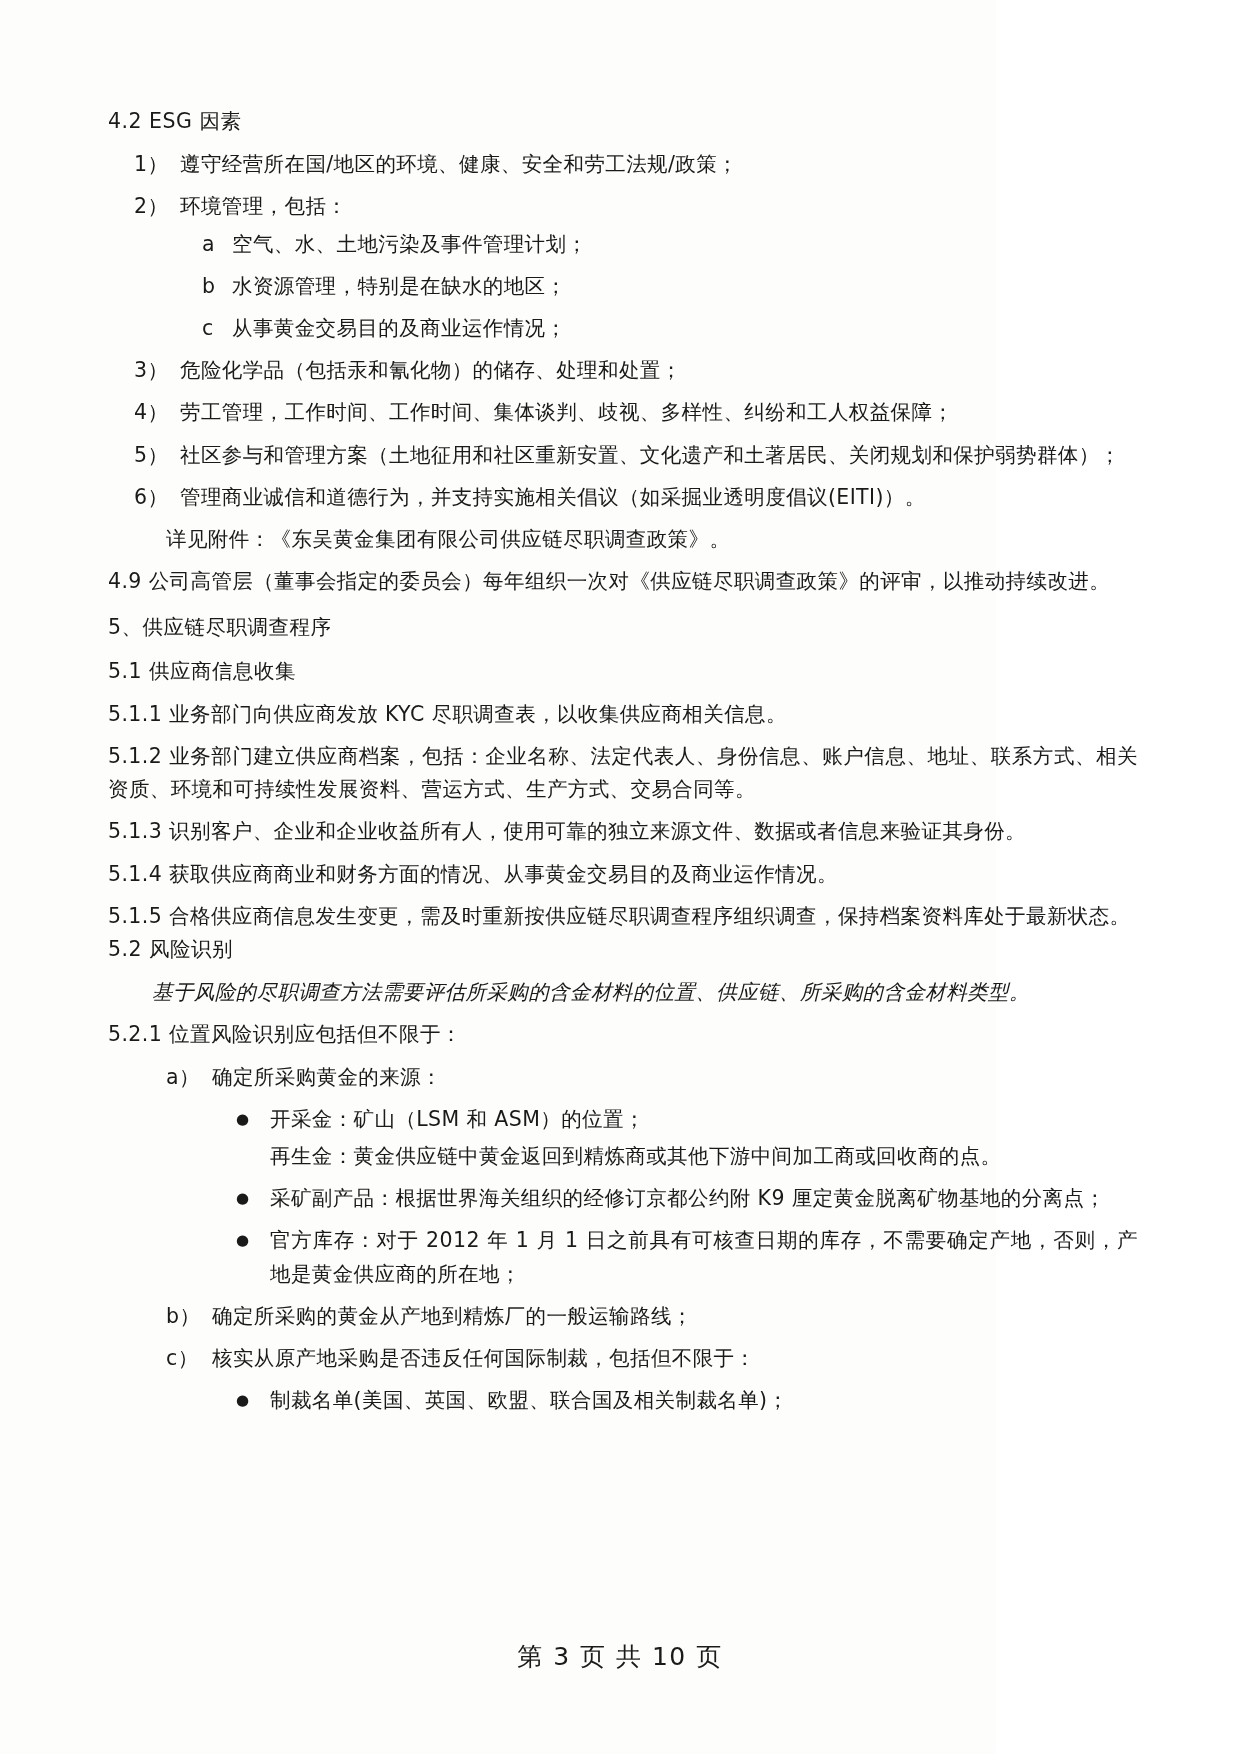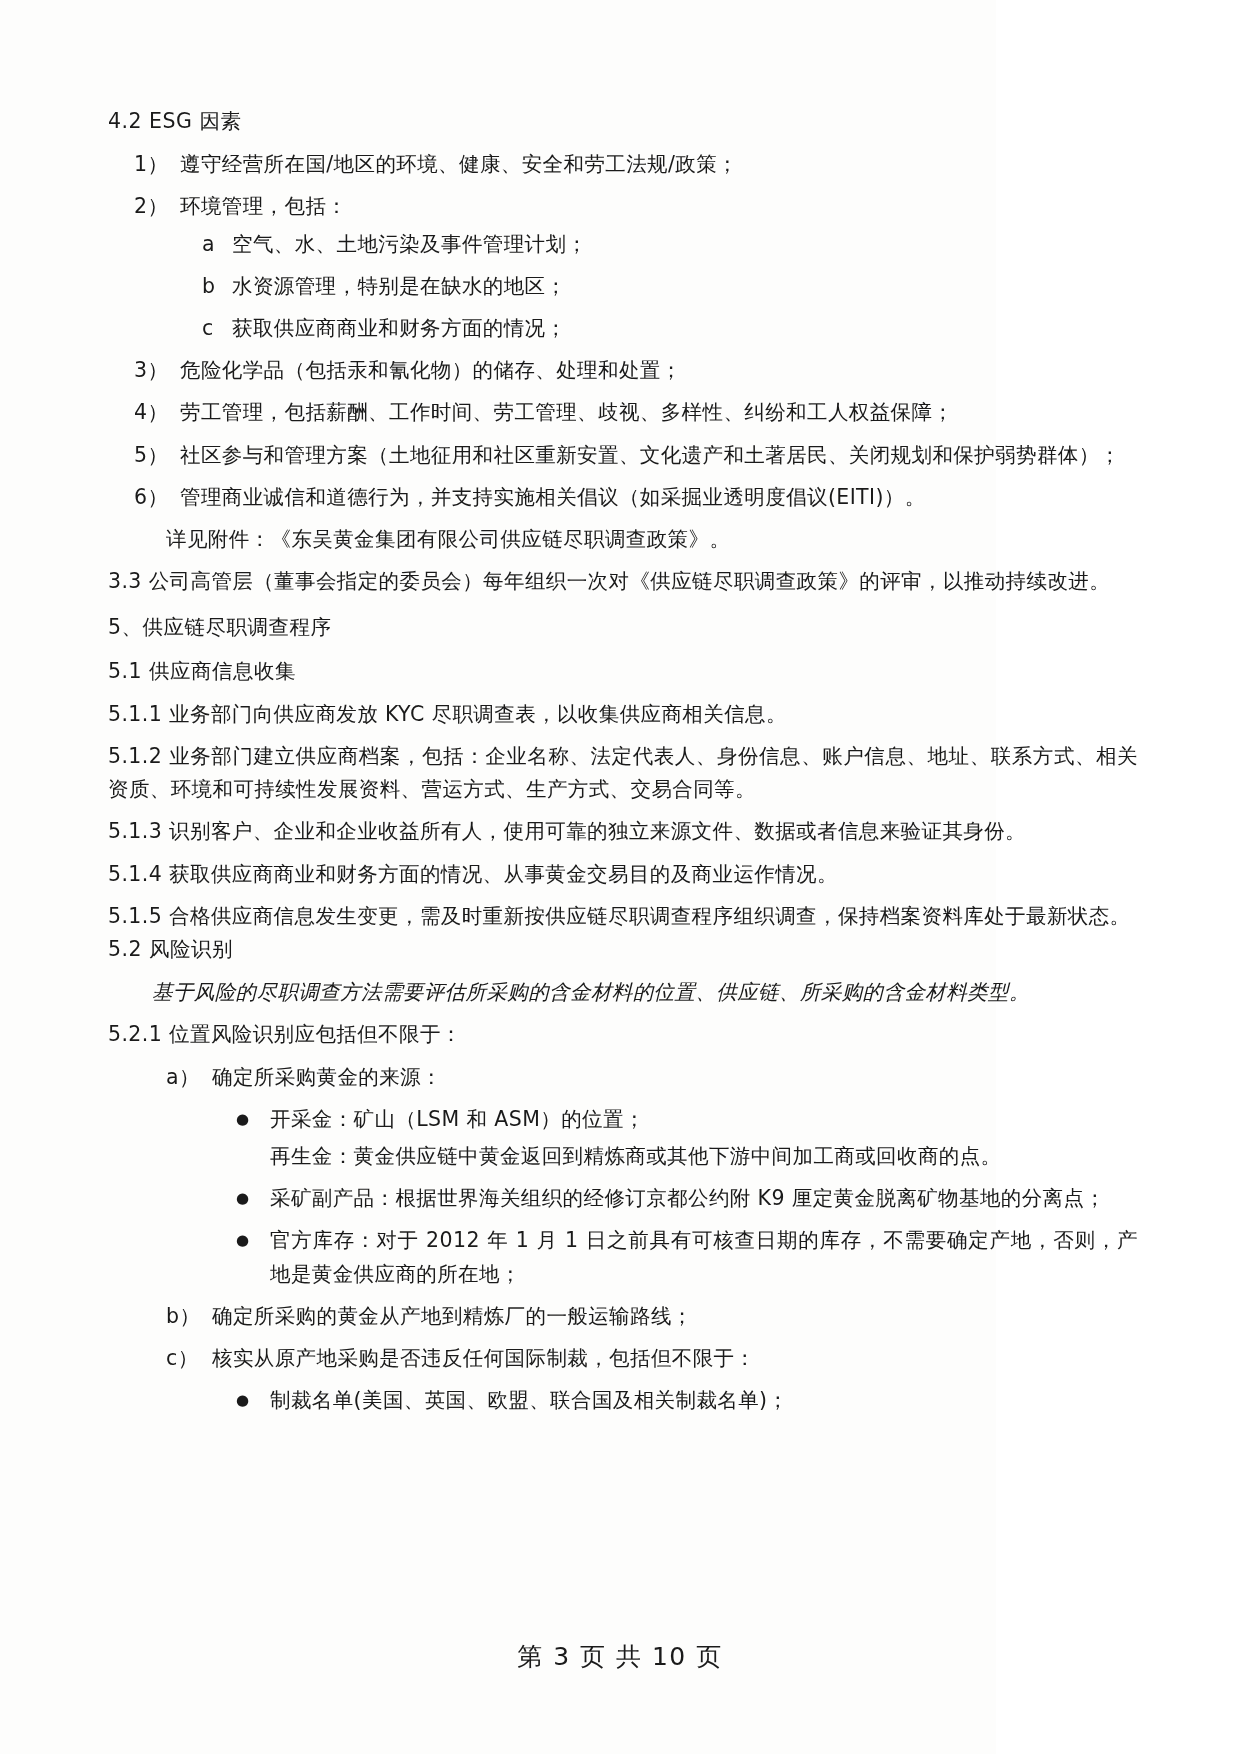--- a/index.html
+++ b/index.html
@@ -105,44 +105,44 @@
     <div class="line hang indent-3">
       <span class="marker m-abc">a</span>
       <span class="txt">空气、水、土地污染及事件管理计划；</span>
     </div>
     <div class="line hang indent-3">
       <span class="marker m-abc">b</span>
       <span class="txt">水资源管理，特别是在缺水的地区；</span>
     </div>
     <div class="line hang indent-3">
       <span class="marker m-abc">c</span>
-      <span class="txt">获取供应商商业和财务方面的情况；</span>
+      <span class="txt">从事黄金交易目的及商业运作情况；</span>
     </div>
 
     <div class="line hang indent-1">
       <span class="marker m-num">3）</span>
       <span class="txt">危险化学品（包括汞和氰化物）的储存、处理和处置；</span>
     </div>
     <div class="line hang indent-1">
       <span class="marker m-num">4）</span>
-      <span class="txt">劳工管理，包括薪酬、工作时间、劳工管理、歧视、多样性、纠纷和工人权益保障；</span>
+      <span class="txt">劳工管理，工作时间、工作时间、集体谈判、歧视、多样性、纠纷和工人权益保障；</span>
     </div>
     <div class="line hang indent-1">
       <span class="marker m-num">5）</span>
       <span class="txt">社区参与和管理方案（土地征用和社区重新安置、文化遗产和土著居民、关闭规划和保护弱势群体）；</span>
     </div>
     <div class="line hang indent-1">
       <span class="marker m-num">6）</span>
       <span class="txt">管理商业诚信和道德行为，并支持实施相关倡议（如采掘业透明度倡议(EITI)）。</span>
     </div>
 
     <div class="line bold indent-2">详见附件：《东吴黄金集团有限公司供应链尽职调查政策》。</div>
 
 
-    <div class="line indent-0 gap-md">3.3 公司高管层（董事会指定的委员会）每年组织一次对《供应链尽职调查政策》的评审，以推动持续改进。</div>
+    <div class="line indent-0 gap-md">4.9 公司高管层（董事会指定的委员会）每年组织一次对《供应链尽职调查政策》的评审，以推动持续改进。</div>
 
     <div class="line sec-head bold indent-0">5、供应链尽职调查程序</div>
 
     <div class="line sec-head bold indent-0">5.1 供应商信息收集</div>
 
     <div class="line indent-0">5.1.1 业务部门向供应商发放 KYC 尽职调查表，以收集供应商相关信息。</div>
     <div class="line indent-0">5.1.2 业务部门建立供应商档案，包括：企业名称、法定代表人、身份信息、账户信息、地址、联系方式、相关资质、环境和可持续性发展资料、营运方式、生产方式、交易合同等。</div>
     <div class="line indent-0">5.1.3 识别客户、企业和企业收益所有人，使用可靠的独立来源文件、数据或者信息来验证其身份。</div>
     <div class="line indent-0">5.1.4 获取供应商商业和财务方面的情况、从事黄金交易目的及商业运作情况。</div>
     <div class="line indent-0 gap-sm">5.1.5 合格供应商信息发生变更，需及时重新按供应链尽职调查程序组织调查，保持档案资料库处于最新状态。</div>

